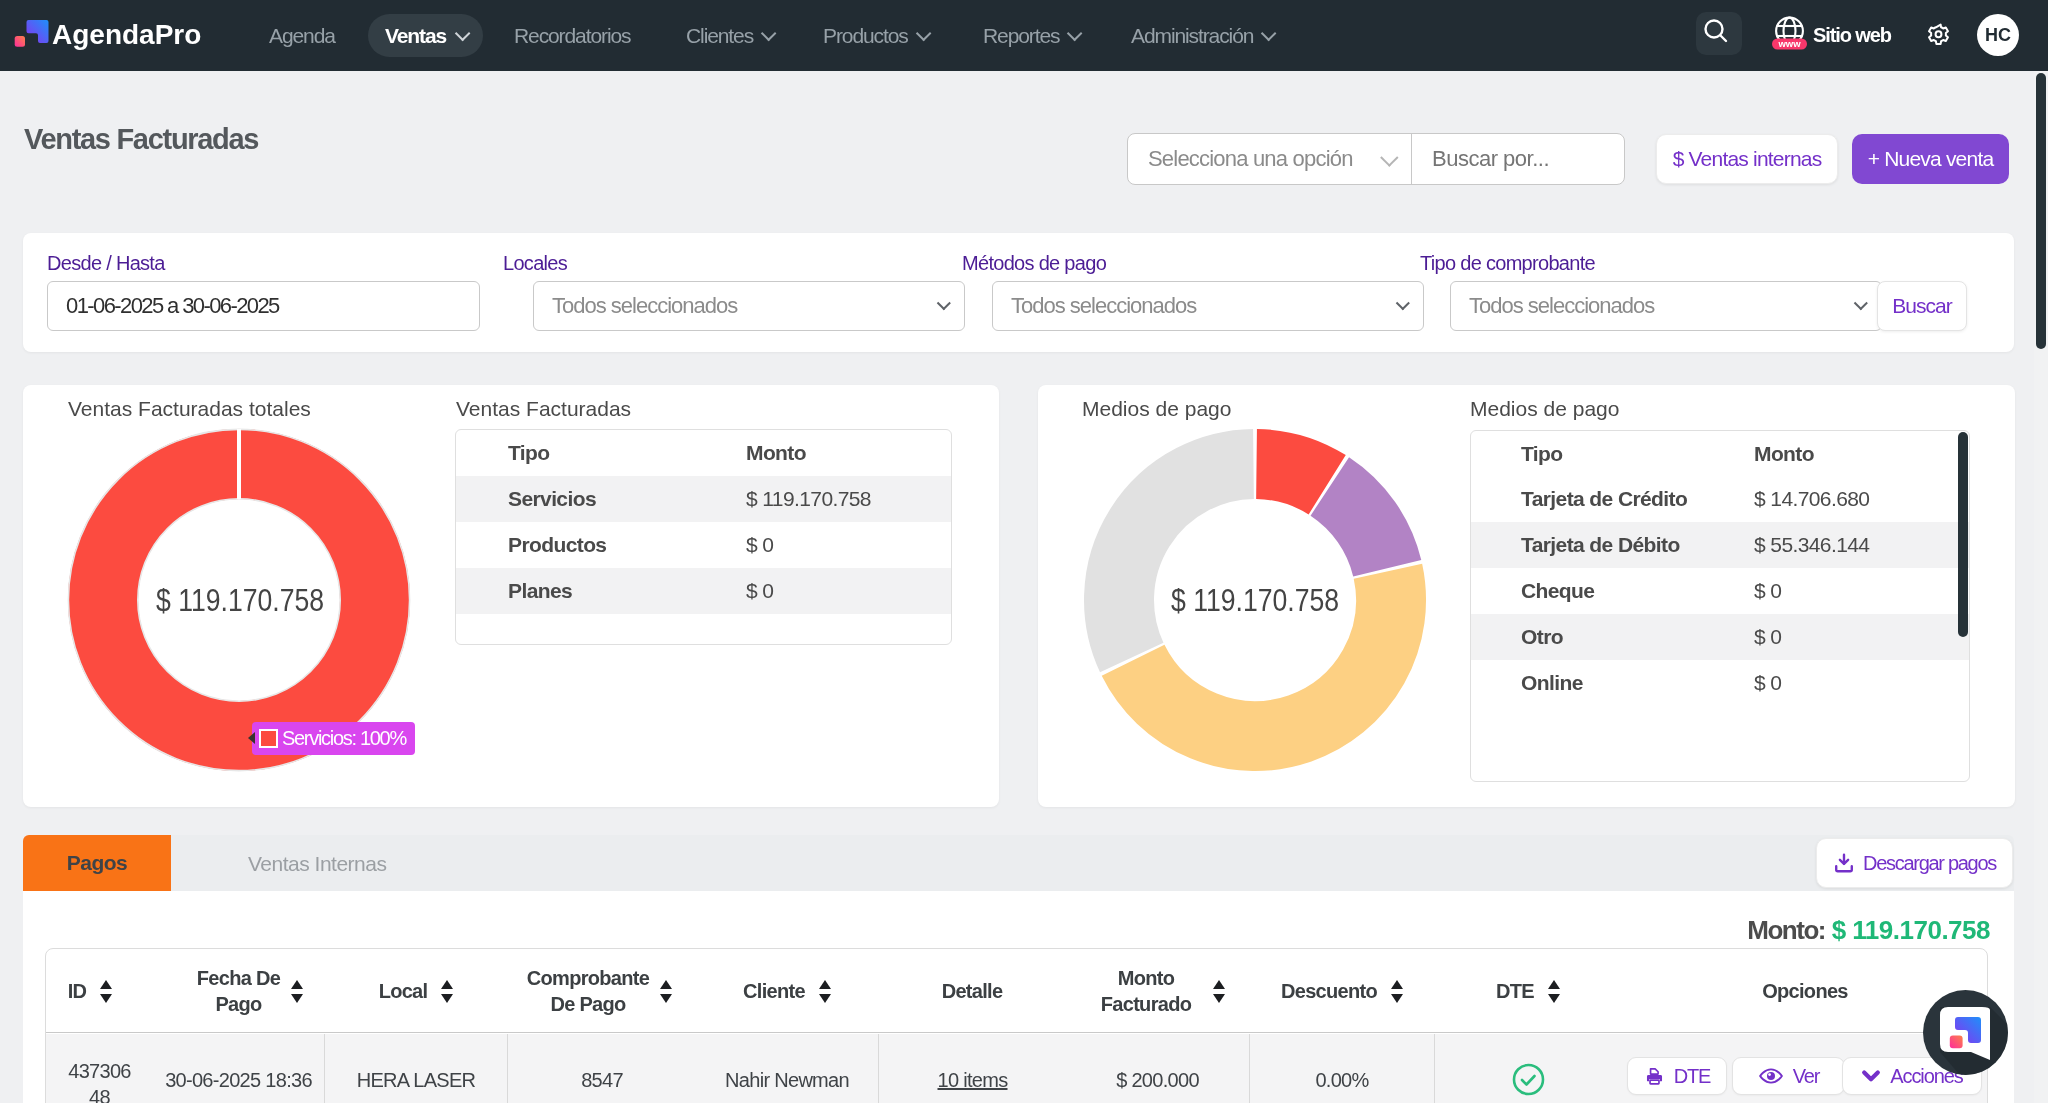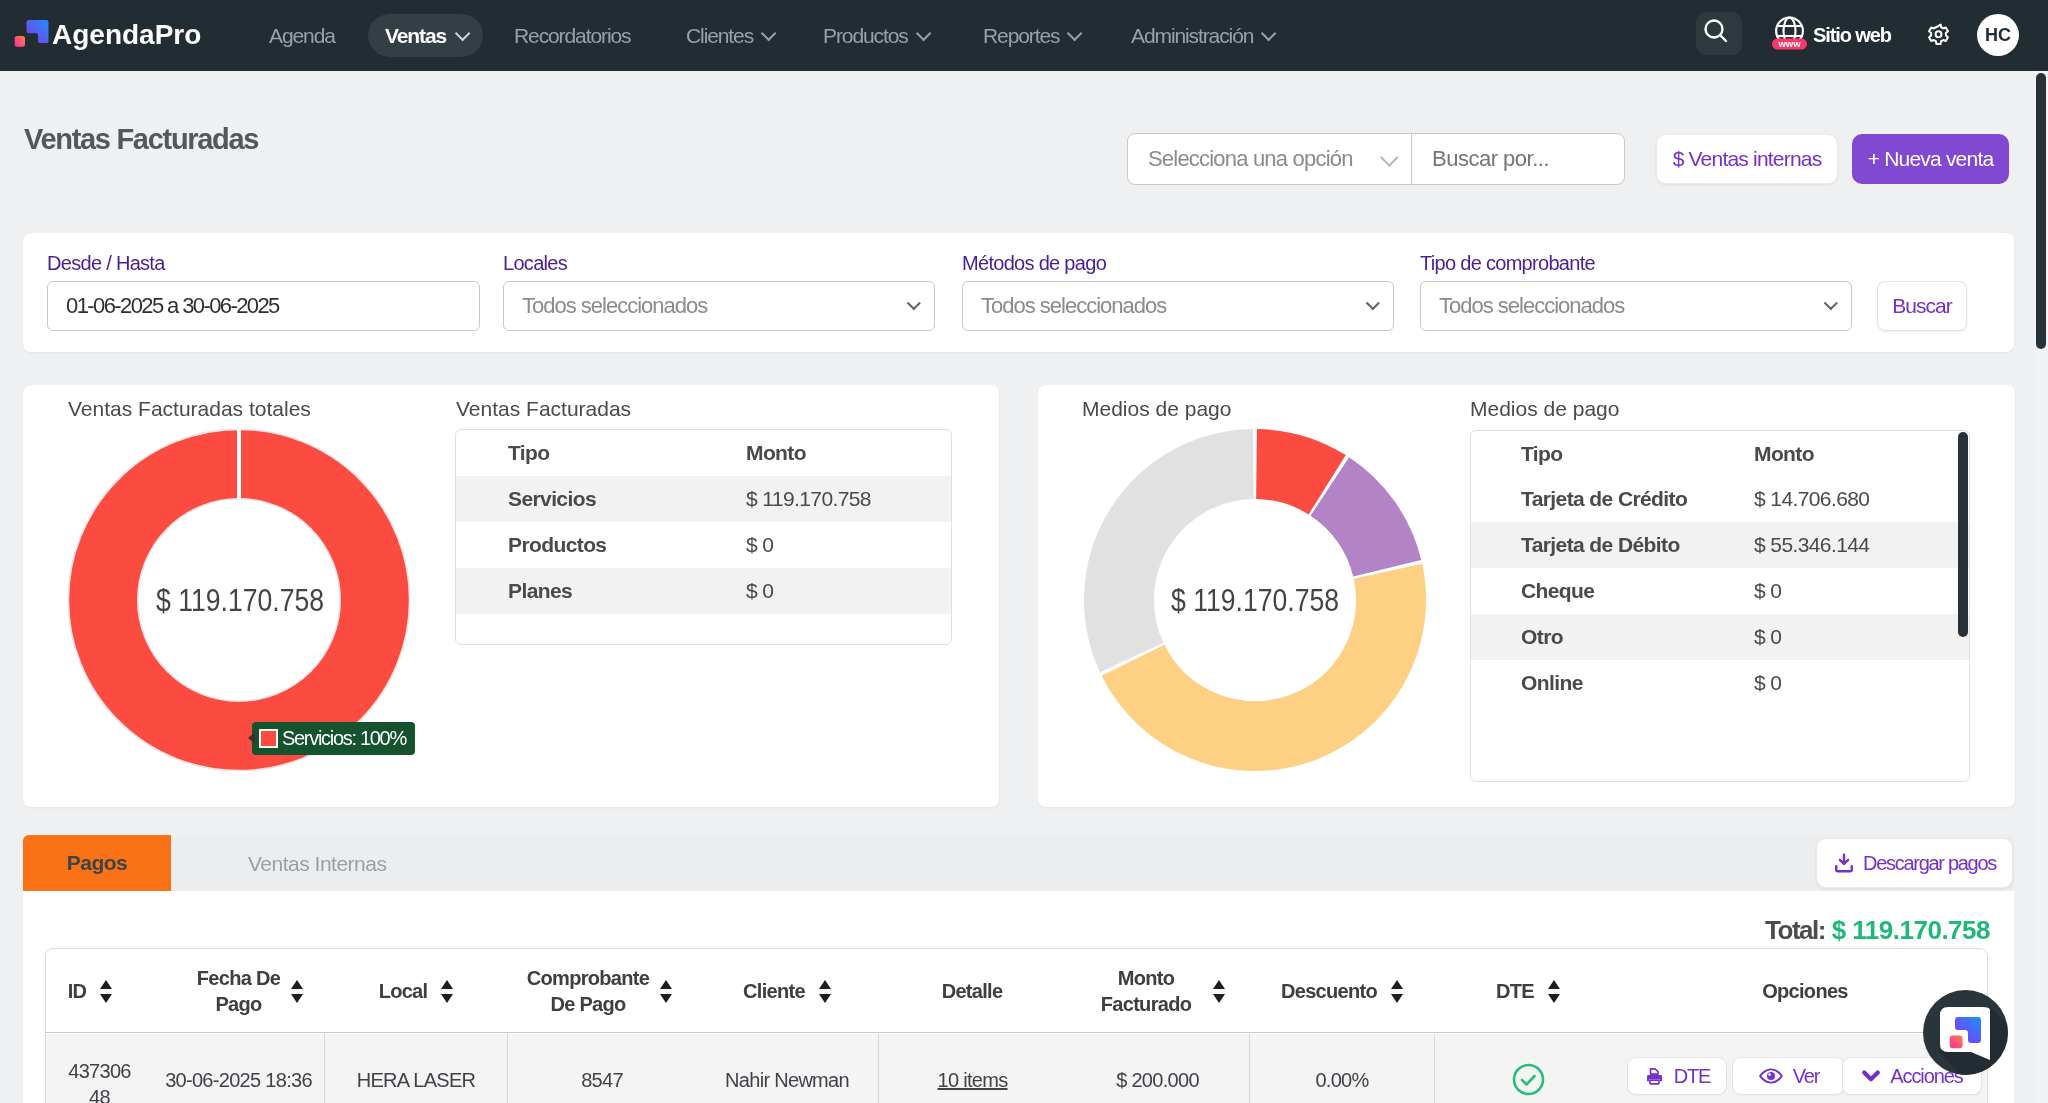--- a/index.html
+++ b/index.html
@@ -23,35 +23,35 @@
 .topcombo .sel { width:284px; border-right:1px solid #c8c8c8; display:flex; align-items:center; padding:0 18px 0 20px; color:#8b8b8b; font-size:22px; letter-spacing:-0.8px; justify-content:space-between; }
 .topcombo .inp { flex:1; display:flex; align-items:center; padding-left:20px; color:#757575; font-size:22px; letter-spacing:-0.5px; }
 .btn-white { background:#fff; border:1px solid #ececec; border-radius:10px; color:#7430c9; box-shadow:0 1px 3px rgba(0,0,0,0.08); display:flex; align-items:center; justify-content:center; }
 .btn-vi { position:absolute; left:1656px; top:134px; width:182px; height:50px; font-size:21px; letter-spacing:-0.8px; }
 .btn-nv { position:absolute; left:1852px; top:134px; width:157px; height:50px; background:#8148d2; border-radius:10px; color:#fff; font-size:21px; letter-spacing:-0.8px; display:flex; align-items:center; justify-content:center; }
 
 
 .fcard { position:absolute; left:23px; top:233px; width:1991px; height:119px; background:#fff; border-radius:8px; box-shadow:0 1px 3px rgba(0,0,0,0.05); }
 .flabel { position:absolute; top:19px; font-size:20px; color:#4c1d95; letter-spacing:-0.7px; }
 .finput { position:absolute; top:48px; height:50px; border:1px solid #c9c9c9; border-radius:6px; background:#fff; display:flex; align-items:center; padding:0 18px; font-size:22px; letter-spacing:-1px; }
-.fsel { color:#8b8b8b; justify-content:space-between; }
+.fsel { color:#8b8b8b; justify-content:space-between;margin-left:30px; }
 .selchev { width:10px; height:10px; border-right:2px solid #5f6368; border-bottom:2px solid #5f6368; transform:rotate(45deg) translateY(-4px); }
 .btn-buscar { position:absolute; left:1854px; top:48px; width:90px; height:50px; background:#fff; border:1px solid #e4e4e4; border-radius:8px; color:#7430c9; font-size:21px; letter-spacing:-1px; display:flex; align-items:center; justify-content:center; box-shadow:0 1px 3px rgba(0,0,0,0.07); }
 
 
 .card { position:absolute; background:#fff; border-radius:8px; box-shadow:0 1px 3px rgba(0,0,0,0.05); }
 .ctitle { position:absolute; font-size:21px; color:#4a4a4a; letter-spacing:0; }
 .ctable { position:absolute; border:1px solid #dfdfdf; border-radius:6px; background:#fff; font-size:21px; color:#4a4a4a; letter-spacing:-0.6px; }
 .ctable .row { display:flex; align-items:center; }
 .ctable .c1 { padding-left:52px; font-weight:bold; }
 .ctable .c2 { position:absolute; left:290px; }
 .gray { background:#f2f2f3; }
 
 
-.tooltip { position:absolute; left:252px; top:722px; height:33px; background:#14532d; border-radius:4px; color:#fff; font-size:20px; display:flex; align-items:center; padding:0 9px 0 7px; white-space:nowrap; letter-spacing:-1.3px; }
+.tooltip { position:absolute; left:252px; top:722px; height:33px; background:#d946ef; border-radius:4px; color:#fff; font-size:20px; display:flex; align-items:center; padding:0 9px 0 7px; white-space:nowrap; letter-spacing:-1.3px; }
 .tooltip:before { content:""; position:absolute; left:-10px; top:10px; border:6px solid transparent; border-right:7px solid #38332f; }
 .swatch { width:19px; height:19px; background:#fc4b40; border:2px solid #fff; margin-right:4px; }
 
 
 .tabstrip { position:absolute; left:23px; top:835px; width:1991px; height:56px; background:#ebedef; border-radius:6px 6px 0 0; }
 .tab-active { position:absolute; left:0; top:0; width:148px; height:56px; background:#f97316; display:flex; align-items:center; justify-content:center; font-size:21px; color:#3f4347; font-weight:bold; border-radius:6px 0 0 0; letter-spacing:-0.5px; }
 .tab2 { position:absolute; left:225px; top:17px; font-size:21px; color:#9b9fa3; letter-spacing:-0.5px; }
 .btn-desc { position:absolute; left:1793px; top:3px; width:197px; height:50px; font-size:20px; letter-spacing:-1.3px; gap:8px; }
 .whitepanel { position:absolute; left:23px; top:891px; width:1991px; height:212px; background:#fff; }
 .totalline { position:absolute; right:24px; top:24px; font-size:26px; font-weight:bold; color:#4c4c4c; letter-spacing:-0.5px; }
@@ -217,21 +217,21 @@
   <div class="tab2">Ventas Internas</div>
   <div class="btn-white btn-desc">
     <svg width="22" height="22" viewBox="0 0 24 24">
         <path d="M12 3v10m0 0l-4.5-4.5M12 13l4.5-4.5" stroke="#7430c9" stroke-width="2.6" fill="none" stroke-linecap="round" stroke-linejoin="round"></path>
         <path d="M3.5 15.5v3.8c0 .9.8 1.7 1.7 1.7h13.6c.9 0 1.7-.8 1.7-1.7v-3.8" stroke="#7430c9" stroke-width="2.6" fill="none" stroke-linecap="round"></path>
       </svg>
     Descargar pagos
   </div>
 </div>
 <div class="whitepanel">
-  <div class="totalline"><span style="letter-spacing:-1.5px;">Total:</span> <span class="green" style="letter-spacing:-0.5px;">$ 119.170.758</span></div>
+  <div class="totalline"><span style="letter-spacing:-1.5px;">Monto:</span> <span class="green" style="letter-spacing:-0.5px;">$ 119.170.758</span></div>
 </div>
 
 <div class="mtable">
   <div class="mhead">
     <div class="hc" style="left:0; width:88px;">ID <span class="sorter">
           <span class="up"></span>
           <span class="dn"></span>
         </span></div>
     <div class="hc" style="left:107px; width:171px;">Fecha De<br>Pago</div>
     <div class="hc" style="left:236px; width:30px;">

